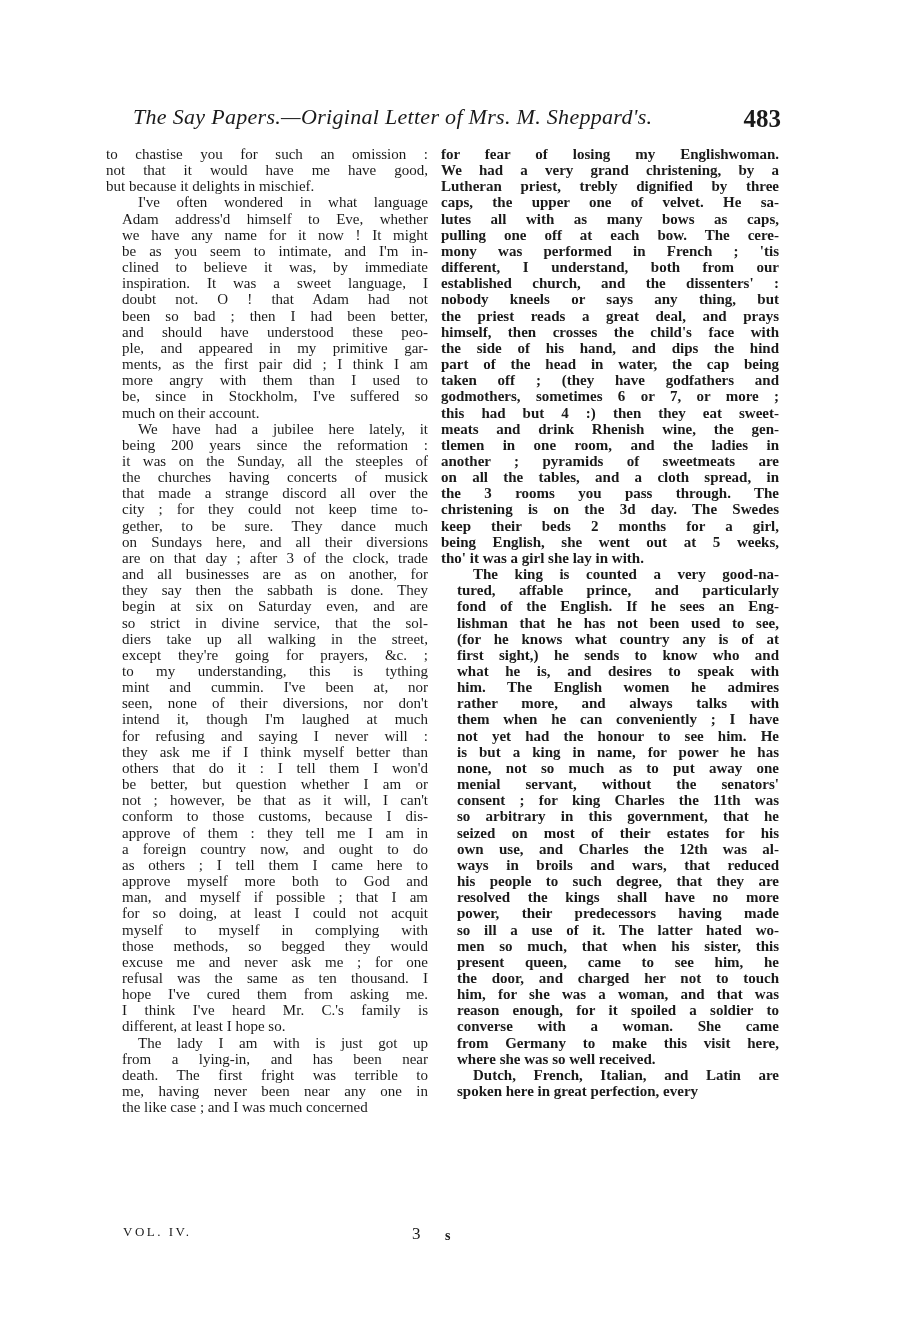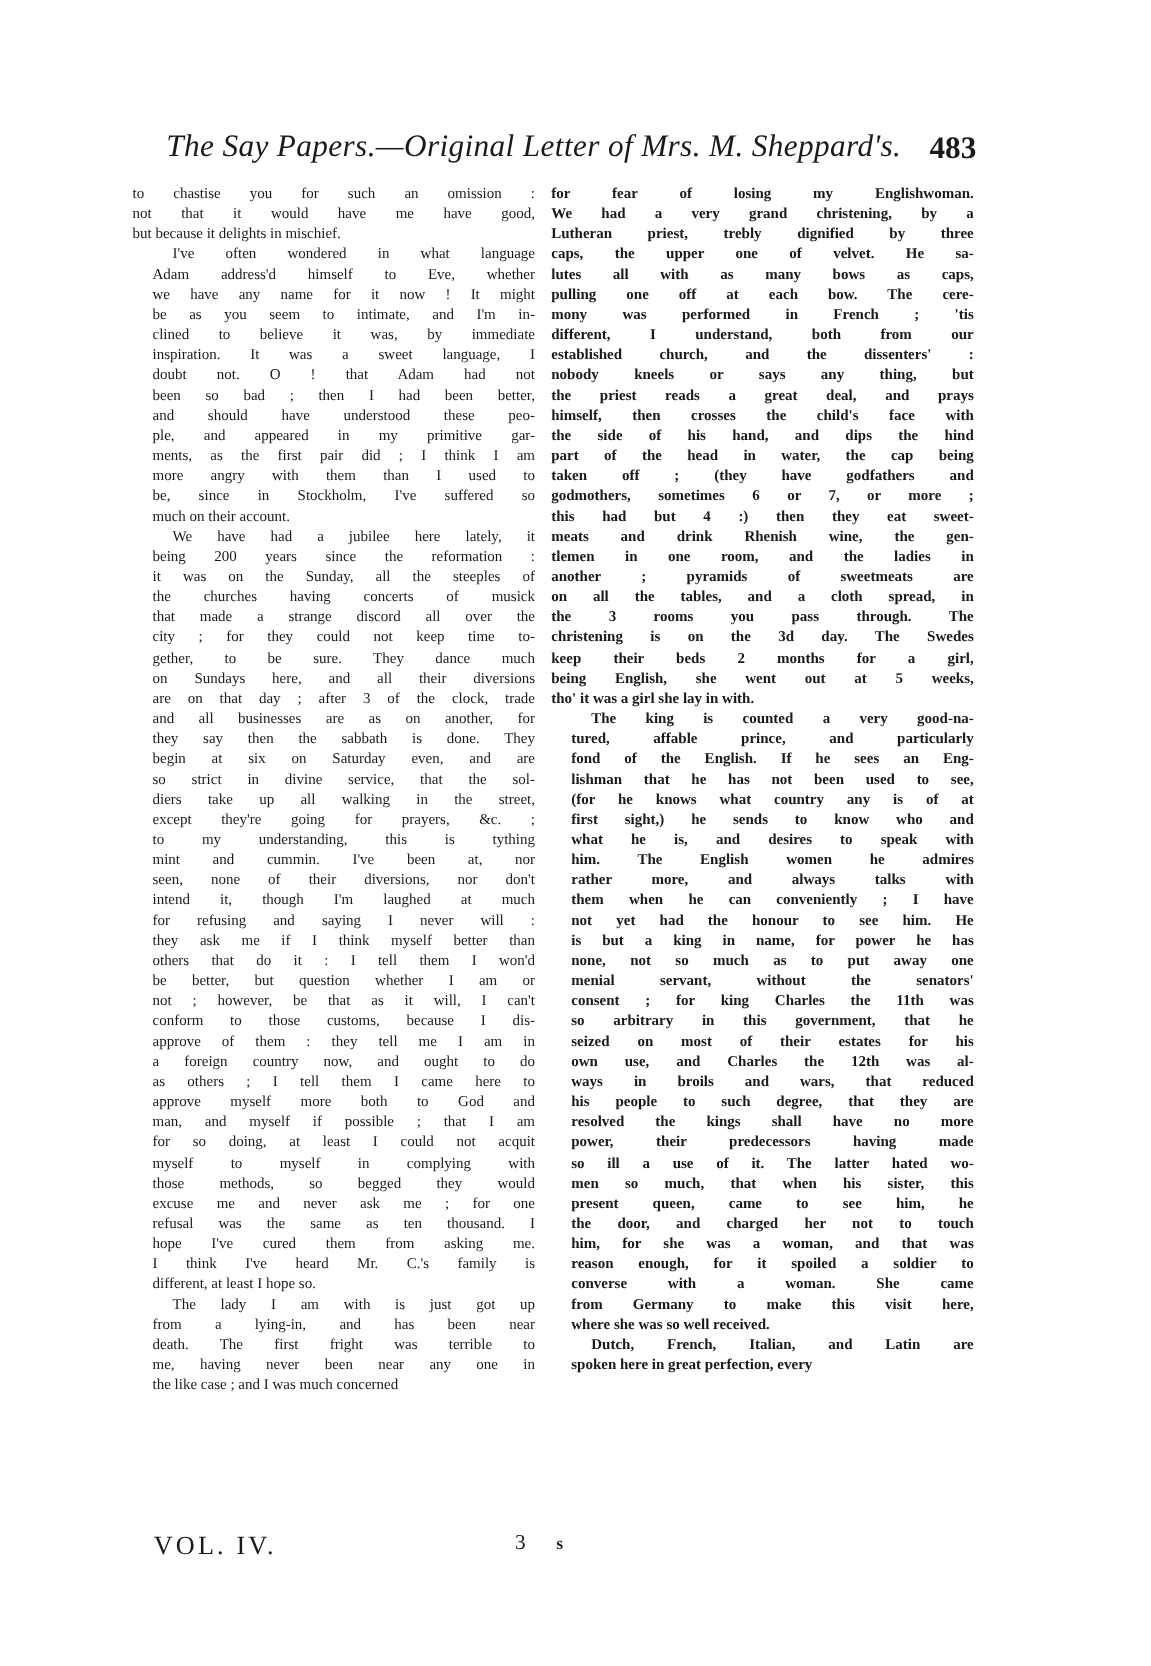--- a/index.html
+++ b/index.html
@@ -1,28 +1,28 @@
 <!DOCTYPE html>
 <html><head>
   <meta charset="utf-8">
   <style>
     html, body { margin: 0; padding: 0; background: #ffffff; }
     body { width: 921px; height: 1333px; position: relative; overflow: hidden; color: #1a1a1a; font-family: "Liberation Serif", "DejaVu Serif", serif; }
     .page { position: absolute; left: 0; top: 0; width: 921px; height: 1333px; }
     .running-head { position: absolute; left: 133px; top: 104px; width: 648px; height: 26px; }
-    .running-title { position: absolute; left: 0; top: 0; font-style: italic; font-size: 25px; letter-spacing: 0.3px; white-space: nowrap; }
+    .running-title { position: absolute; left: 0; top: 0; font-style: italic; font-size: 22px; letter-spacing: 0.3px; white-space: nowrap; }
     .page-number { position: absolute; right: 0; top: 1px; font-weight: bold; font-size: 25px; }
-    .column { position: absolute; top: 146px; font-size: 12px; line-height: 16.15px; text-align: justify; }
+    .column { position: absolute; top: 146px; font-size: 15px; line-height: 16.15px; text-align: justify; }
     .col-left { left: 106px; width: 322px; }
     .col-right { left: 441px; width: 338px; font-weight: bold; }
     .para { margin: 0; text-indent: 0; }
     .para.indent { text-indent: 16px; }
     .line { display: block; white-space: nowrap; text-align-last: justify; text-align: justify; }
     .line.last { text-align-last: left; }
-    .footer { position: absolute; top: 1224px; font-size: 21px; }
+    .footer { position: absolute; top: 1224px; font-size: 13px; }
     .signature { left: 123px; letter-spacing: 2.5px; }
     .sig-num { left: 412px; font-size: 17px; }
     .catch { left: 445px; font-weight: bold; font-size: 14px; top: 1228px; }
   </style>
 </head>
 <body>
 
 <div class="page">
   <div class="running-head">
     <span class="running-title">The Say Papers.—Original Letter of Mrs. M. Sheppard's.</span>

